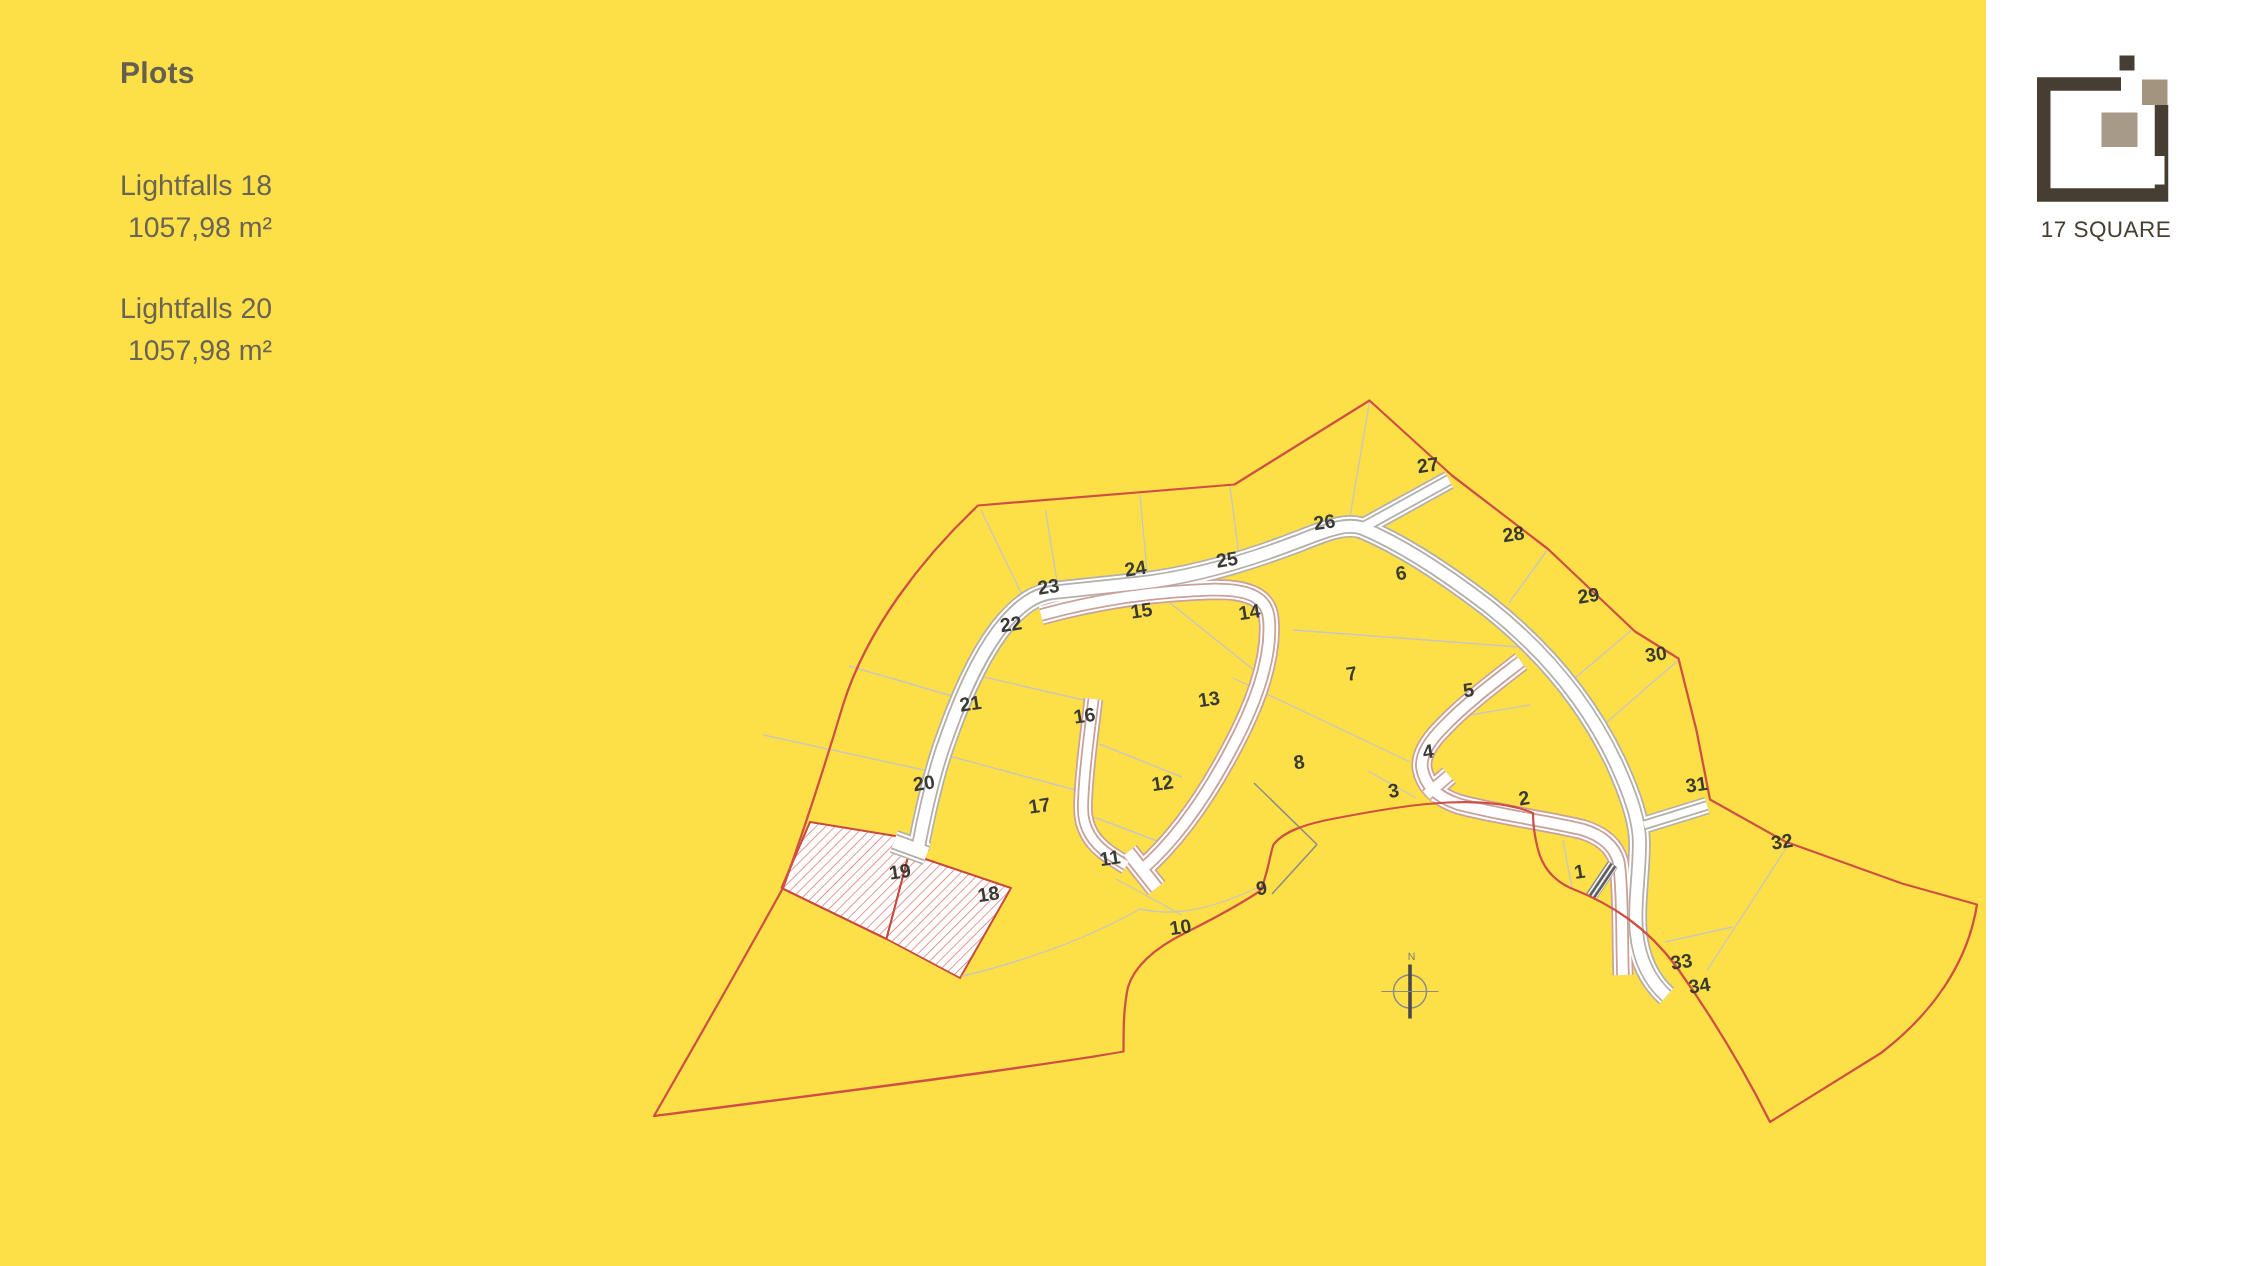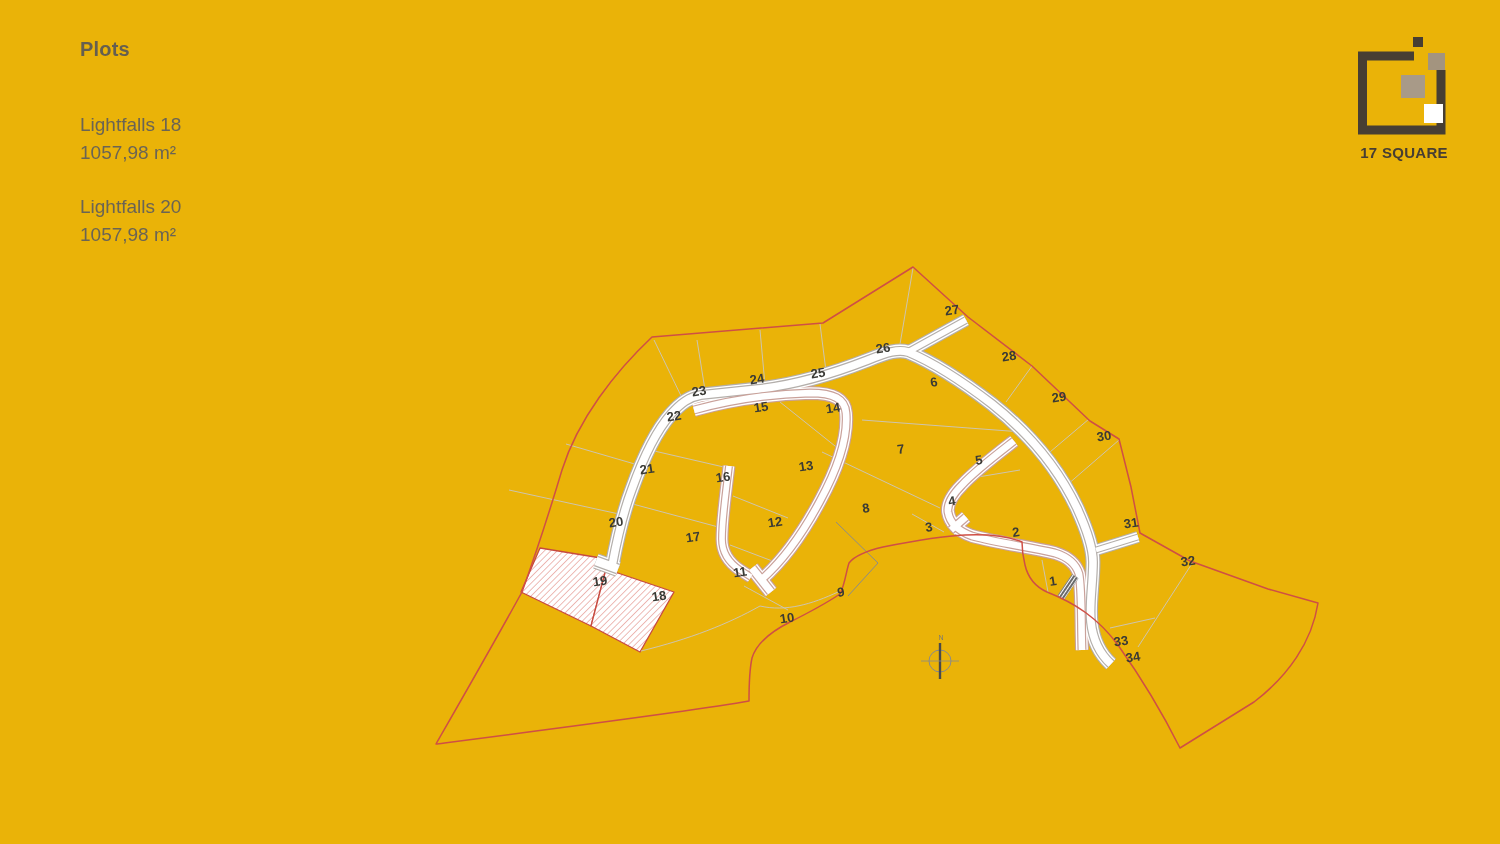--- a/index.html
+++ b/index.html
@@ -1,28 +1,28 @@
 <!DOCTYPE html>
 <html><head>
 <meta charset="utf-8">
 <style>
   html,body{margin:0;padding:0;}
   body{width:1500px;height:844px;background:#ffffff;overflow:hidden;
        font-family:"Liberation Sans",sans-serif;}
-  .page{position:relative;width:1500px;height:844px;background:#eab308;}
+  .page{position:relative;width:1324px;height:844px;background:#fde047;}
 
   
   .panel{position:absolute;left:80px;top:38px;color:#6a6455;}
   .panel h1{font-size:20px;font-weight:bold;margin:0 0 50px 0;letter-spacing:.2px;color:#655f50;}
-  .plot-item{margin-bottom:26px;font-size:19px;line-height:28px;cursor:pointer;}
+  .plot-item{margin-bottom:26px;font-size:19px;line-height:28px;cursor:pointer;text-align:right;}
   .plot-name,.plot-area{white-space:nowrap;}
 
   
   .logo{position:absolute;left:1354px;top:30px;width:100px;text-align:center;cursor:pointer;}
-  .logo-text{font-size:15px;font-weight:bold;letter-spacing:.3px;margin-top:2px;}
+  .logo-text{font-size:15px;font-weight:normal;letter-spacing:.3px;margin-top:2px;}
 
   
   #map-svg{position:absolute;left:0;top:0;}
   #map-svg text{user-select:none;}
 </style>
 </head>
 <body>
 
 <div class="page">
 

